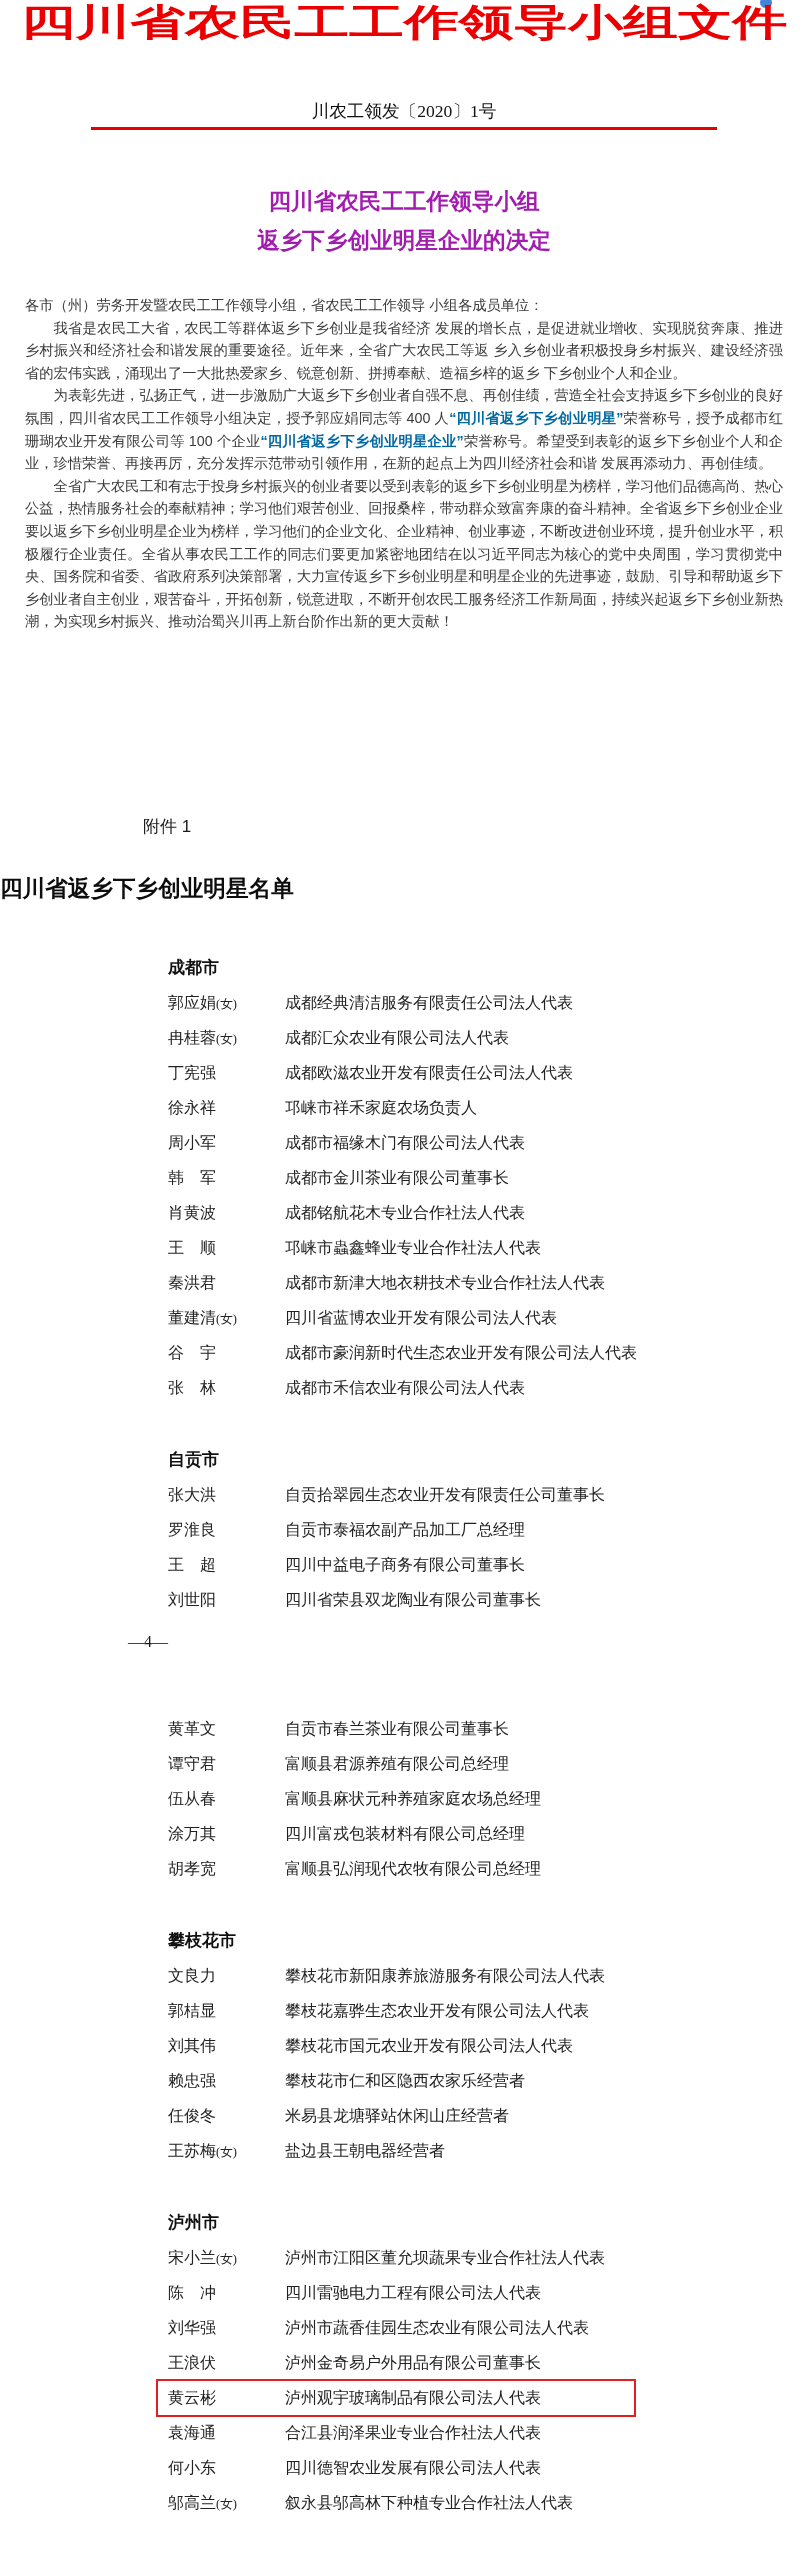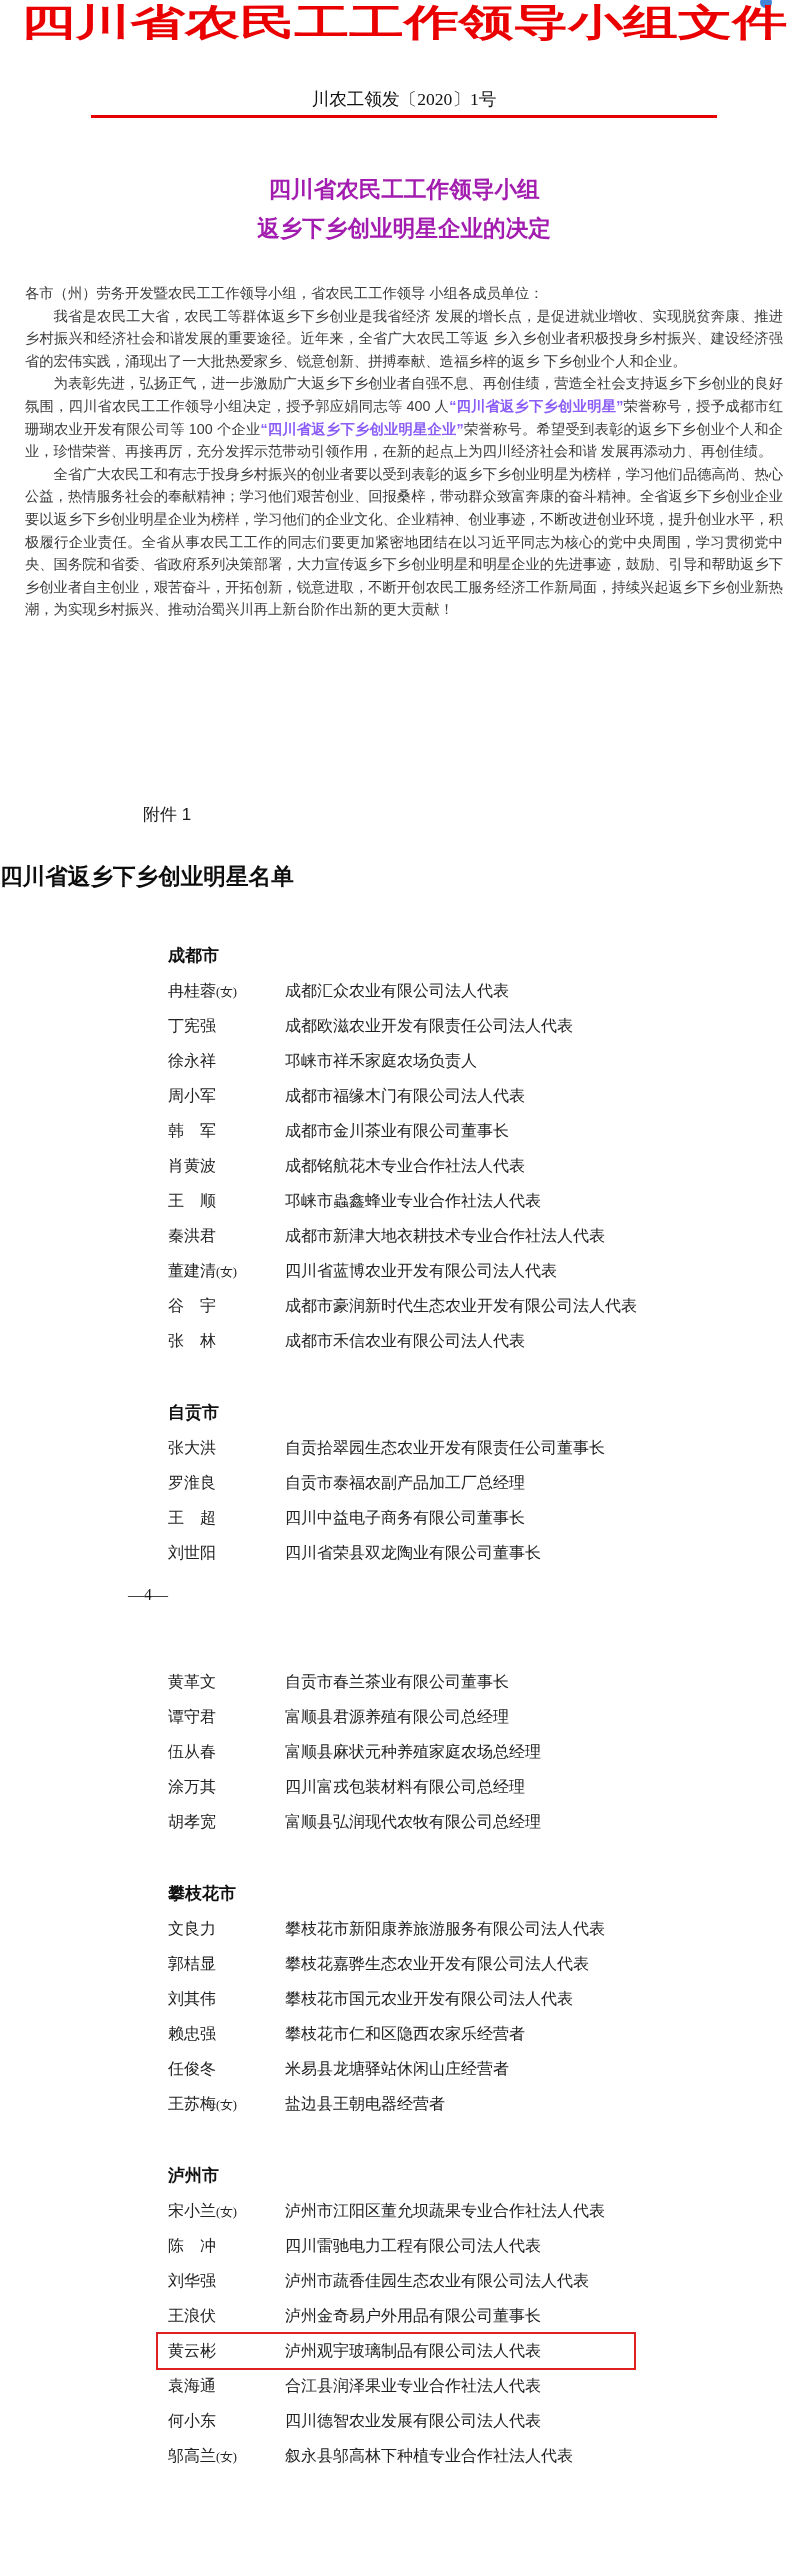--- a/index.html
+++ b/index.html
@@ -22,21 +22,21 @@
     transform-origin:50% 50%;
     white-space:nowrap;
     font-family:"Liberation Serif", serif;
   }
   .blue-dot{
     position:absolute;left:760px;top:-3.4px;
     width:11.7px;height:11px;border-radius:50%;
     background:#4285d8;
   }
   .doc-number{
-    margin-top:44px;
+    margin-top:56px;
     text-align:center;
     font-size:17.6px;line-height:22px;
     color:#111111;
   }
   .red-rule{
     width:626px;height:3.4px;
     margin:5px auto 0 auto;
     background:#e60000;
   }
   
@@ -53,21 +53,21 @@
     height:480px;
     overflow:hidden;
     padding:0 25px;
     font-family:"Liberation Sans", sans-serif;
     font-size:14.3px;line-height:22.6px;
     color:#3a3a3a;
     text-align:justify;
   }
   .body-text p{margin:0;}
   .body-text p.indent{text-indent:2em;}
-  .red-strong{color:#8b5cf6;font-weight:bold;}
+  .red-strong{color:#0369a1;font-weight:bold;}
   
   .attachment-label{
     margin-left:143px;
     font-family:"Liberation Sans", sans-serif;
     font-size:17px;line-height:25px;
     color:#1a1a1a;
     margin-top:40px;
   }
   .roster-title{
     margin-top:32px;
@@ -146,20 +146,21 @@
     <p class="indent"><span>为表彰先进，弘扬正气，进一步激励广大返乡下乡创业者自强不息、再创佳绩，营造全社会支持返乡下乡创业的良好氛围，四川省农民工工作领导小组决定，授予郭应娟同志等 400 人</span><span class="red-strong">“四川省返乡下乡创业明星”</span><span>荣誉称号，授予成都市红珊瑚农业开发有限公司等 100 个企业</span><span class="red-strong">“四川省返乡下乡创业明星企业”</span><span>荣誉称号。希望受到表彰的返乡下乡创业个人和企业，珍惜荣誉、再接再厉，充分发挥示范带动引领作用，在新的起点上为四川经济社会和谐 发展再添动力、再创佳绩。</span></p>
     <p class="indent">全省广大农民工和有志于投身乡村振兴的创业者要以受到表彰的返乡下乡创业明星为榜样，学习他们品德高尚、热心公益，热情服务社会的奉献精神；学习他们艰苦创业、回报桑梓，带动群众致富奔康的奋斗精神。全省返乡下乡创业企业要以返乡下乡创业明星企业为榜样，学习他们的企业文化、企业精神、创业事迹，不断改进创业环境，提升创业水平，积极履行企业责任。全省从事农民工工作的同志们要更加紧密地团结在以习近平同志为核心的党中央周围，学习贯彻党中央、国务院和省委、省政府系列决策部署，大力宣传返乡下乡创业明星和明星企业的先进事迹，鼓励、引导和帮助返乡下乡创业者自主创业，艰苦奋斗，开拓创新，锐意进取，不断开创农民工服务经济工作新局面，持续兴起返乡下乡创业新热潮，为实现乡村振兴、推动治蜀兴川再上新台阶作出新的更大贡献！</p>
   </div>
 
   <div class="attachment-label">附件 1</div>
 
   <div class="roster-title">四川省返乡下乡创业明星名单</div>
 
   <div class="roster">
       <div class="city first">成都市</div>
+      <div class="row"><span class="name">郭应娟<span class="suffix">(女)</span></span><span class="title">成都经典清洁服务有限责任公司法人代表</span></div>
       <div class="row"><span class="name">冉桂蓉<span class="suffix">(女)</span></span><span class="title">成都汇众农业有限公司法人代表</span></div>
       <div class="row"><span class="name">丁宪强</span><span class="title">成都欧滋农业开发有限责任公司法人代表</span></div>
       <div class="row"><span class="name">徐永祥</span><span class="title">邛崃市祥禾家庭农场负责人</span></div>
       <div class="row"><span class="name">周小军</span><span class="title">成都市福缘木门有限公司法人代表</span></div>
       <div class="row"><span class="name">韩　军</span><span class="title">成都市金川茶业有限公司董事长</span></div>
       <div class="row"><span class="name">肖黄波</span><span class="title">成都铭航花木专业合作社法人代表</span></div>
       <div class="row"><span class="name">王　顺</span><span class="title">邛崃市蟲鑫蜂业专业合作社法人代表</span></div>
       <div class="row"><span class="name">秦洪君</span><span class="title">成都市新津大地衣耕技术专业合作社法人代表</span></div>
       <div class="row"><span class="name">董建清<span class="suffix">(女)</span></span><span class="title">四川省蓝博农业开发有限公司法人代表</span></div>
       <div class="row"><span class="name">谷　宇</span><span class="title">成都市豪润新时代生态农业开发有限公司法人代表</span></div>

